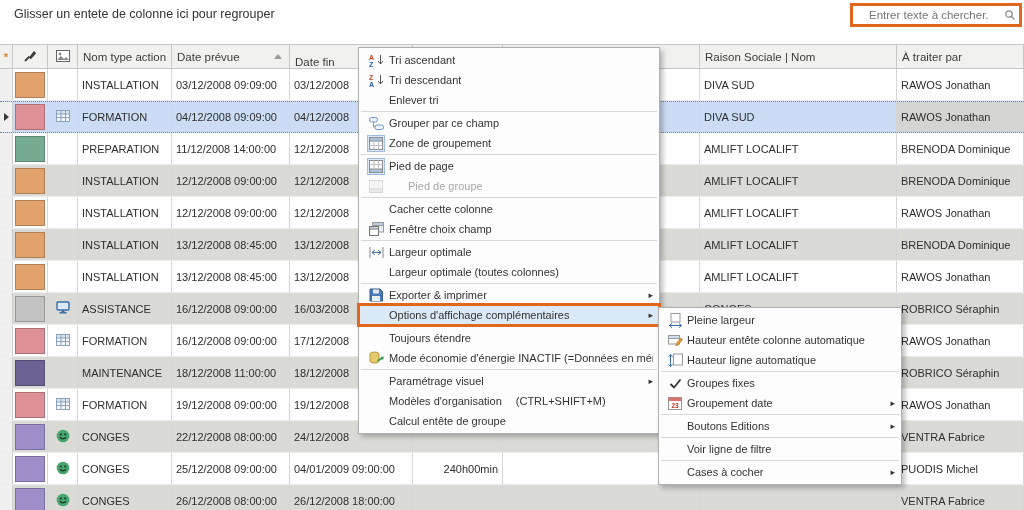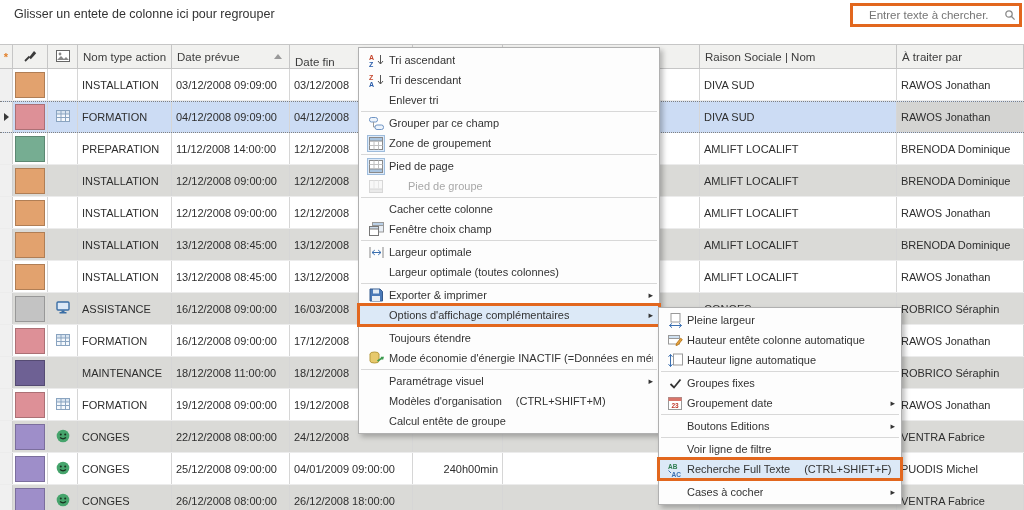--- a/index.html
+++ b/index.html
@@ -654,30 +654,19 @@
   <div class="mi">
     <span class="ic"></span>
     <span class="lbl">Boutons Editions</span>
     <span class="arrow">▸</span>
   </div>
   <div class="msep"></div>
   <div class="mi">
     <span class="ic"></span>
     <span class="lbl">Voir ligne de filtre</span>
   </div>
-  <div class="mi hl">
-    <span class="ic">
-        <svg width="16" height="15">
-          <text x="1" y="7" font-size="6.5" font-weight="bold" fill="#2e7d4f">AB</text>
-          <path d="M1.5 8.5 l2.5 2.5" stroke="#3a6fb0"></path>
-          <text x="4.5" y="14.5" font-size="6.5" font-weight="bold" fill="#3a6fb0">AC</text>
-        </svg>
-      </span>
-    <span class="lbl">Recherche Full Texte</span>
-    <span class="sc">(CTRL+SHIFT+F)</span>
-  </div>
   <div class="msep"></div>
   <div class="mi">
     <span class="ic"></span>
     <span class="lbl">Cases à cocher</span>
     <span class="arrow">▸</span>
   </div>
 </div>
 
 </body></html>

